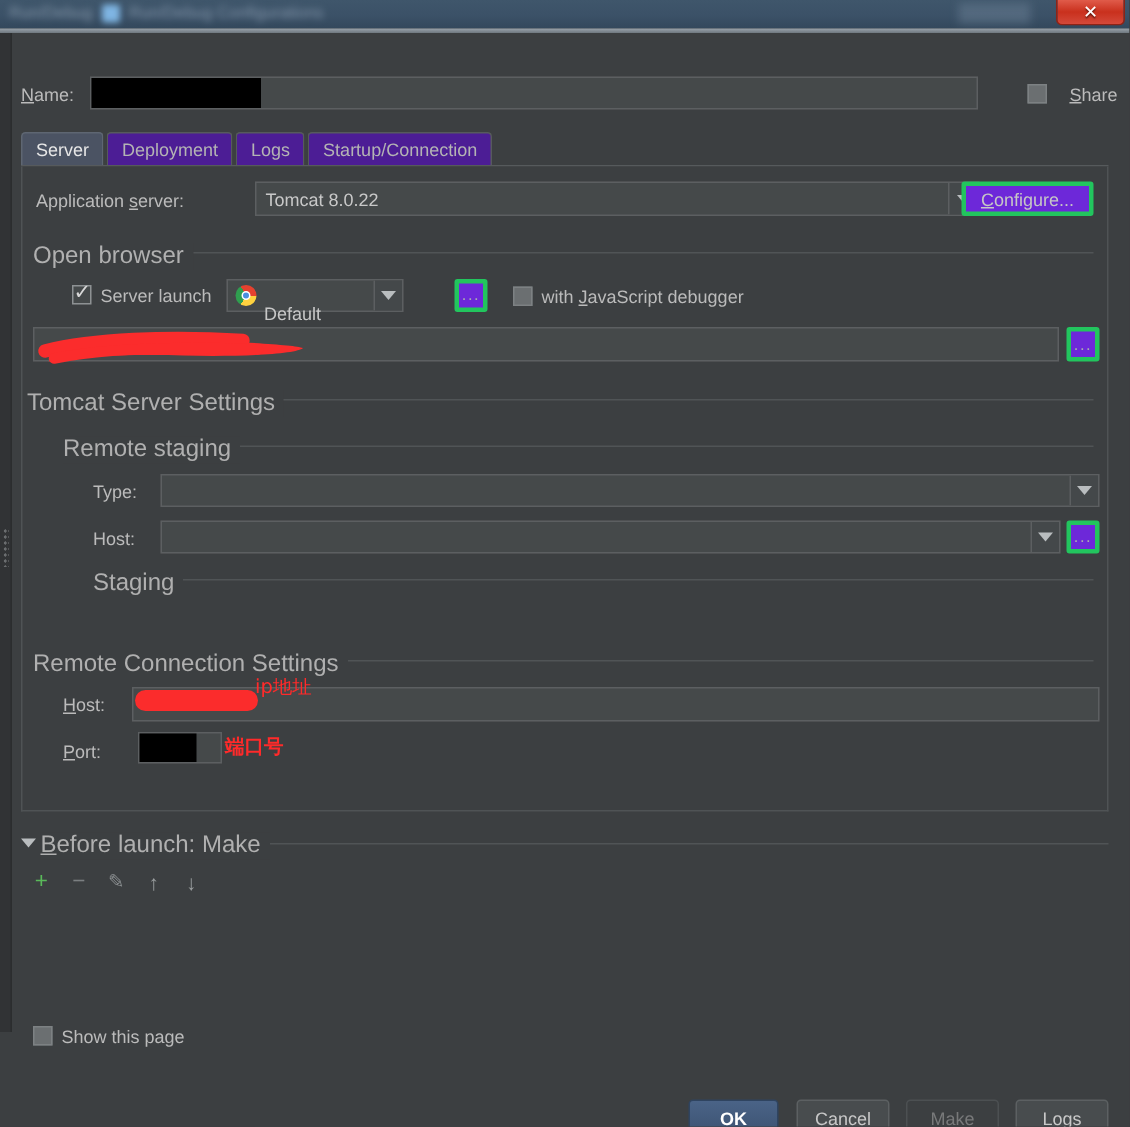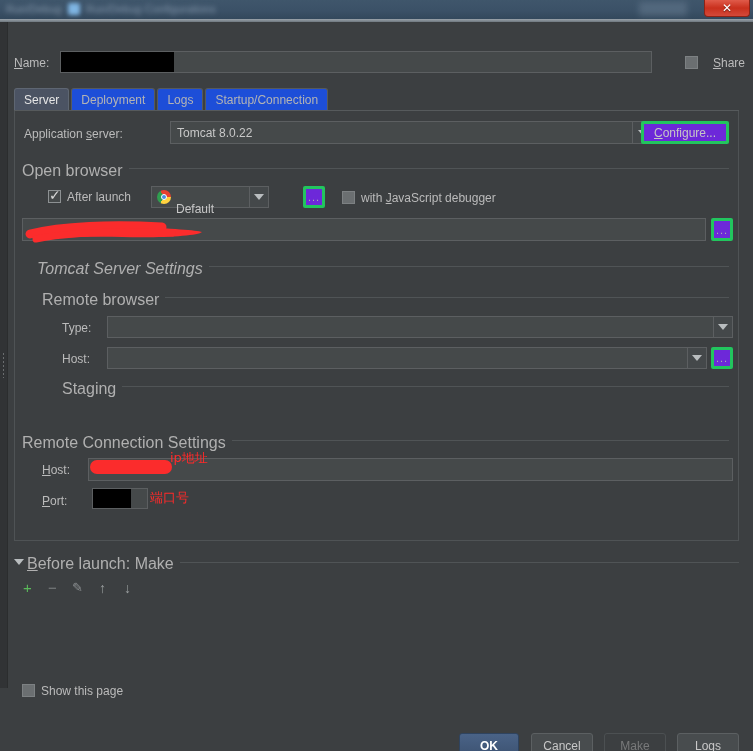--- a/index.html
+++ b/index.html
@@ -84,21 +84,21 @@
     position: absolute; right: 55px; top: 34px; width: 13px; height: 13px;
     background: #6b6f71; border: 1px solid #7d8183;
   }
   .share-label { position: absolute; right: 8px; top: 34px; }
 
   
   .tabs { position: absolute; left: 14px; top: 66px; height: 22px; display: flex; }
   .tab {
     height: 22px; padding: 0 9px; display: flex; align-items: center;
     font-size: 12px; color: #b4b4b4;
-    background: #1d4ed8; border: 1px solid #565a5c; border-bottom: none;
+    background: #4c1d95; border: 1px solid #565a5c; border-bottom: none;
     border-radius: 3px 3px 0 0; margin-right: 2px;
   }
   .tab.active { background: #4b5363; color: #e6e6e6; border-color: #5e6672; }
   .tab-underline {
     position: absolute; left: 14px; top: 88px; width: 725px; height: 1px;
     background: #565a5c;
   }
 
   
   .panel {
@@ -296,21 +296,21 @@
       </span>
   </div>
   <div class="btn" style="left:641px; top:99px; width:88px; height:23px;">
     <span><span class="lbl-u">C</span>onfigure...</span>
   </div>
 
   <div class="group-title" style="left:22px; top:140px;">Open browser</div>
   <div class="group-line" style="left:98px; top:146px; width:631px;"></div>
 
   <div class="cb checked" style="left:48px; top:168px;"></div>
-  <div class="lbl" style="position:absolute; left:67px; top:168px;">After launch</div>
+  <div class="lbl" style="position:absolute; left:67px; top:168px;">Server launch</div>
 
   <div class="combo" style="left:151px; top:164px; width:118px; height:22px;">
     <span class="chrome-icon" style="left:5px; top:3px;"></span>
     <span class="combo-text" style="padding-left:24px;margin-top:24px;">Default</span>
     <span class="combo-arrow" style="width:19px;">
         <i class="arrow-glyph"></i>
       </span>
   </div>
   <div class="btn ellipsis-btn" style="left:303px; top:164px; width:22px; height:22px;">
     <span>...</span>
@@ -322,24 +322,24 @@
   <div class="combo" style="left:22px; top:196px; width:684px; height:23px; background:#45494a;"></div>
   <div class="btn ellipsis-btn" style="left:711px; top:196px; width:22px; height:23px;">
     <span>...</span>
   </div>
   <svg class="scribble1" viewBox="0 0 186 26">
     <path d="M6,18 C30,6 70,5 110,8 C150,11 175,12 180,14 C176,18 140,20 100,19 C62,18 22,20 10,23 C20,17 60,14 105,13 C70,14 30,16 8,20 Z" fill="#fb2c2c"></path>
     <path d="M8,16 C40,8 90,6 140,9" stroke="#fb2c2c" stroke-width="9" fill="none" stroke-linecap="round"></path>
     <path d="M14,21 C50,14 100,13 150,15" stroke="#fb2c2c" stroke-width="7" fill="none" stroke-linecap="round"></path>
   </svg>
 
-  <div class="group-title" style="left:37px; top:238px;font-style:italic;">Tomcat Server Settings</div>
+  <div class="group-title" style="left:18px; top:238px;">Tomcat Server Settings</div>
   <div class="group-line" style="left:152px; top:244px; width:577px;"></div>
 
-  <div class="group-title" style="left:42px; top:269px;">Remote browser</div>
+  <div class="group-title" style="left:42px; top:269px;">Remote staging</div>
   <div class="group-line" style="left:131px; top:275px; width:598px;"></div>
 
   <div class="lbl row-label" style="left:62px; top:299px;">Type:</div>
   <div class="combo" style="left:107px; top:294px; width:626px; height:22px;">
     <span class="combo-text"></span>
     <span class="combo-arrow" style="width:19px;">
         <i class="arrow-glyph"></i>
       </span>
   </div>
 
@@ -366,21 +366,21 @@
   <div class="combo" style="left:88px; top:436px; width:645px; height:23px;"></div>
   <div class="scribble-host"></div>
   <div class="annot" style="left:170px; top:427px;">ip地址</div>
 
   <div class="lbl row-label" style="left:42px; top:472px;">
     <span class="lbl-u">P</span>ort:
   </div>
   <div class="port-field">
     <div class="port-redact"></div>
   </div>
-  <div class="annot" style="left:150px; top:467px;">端口号</div>
+  <div class="annot" style="left:150px; top:467px;font-weight:bold;">端口号</div>
 
   <div class="bl-arrow"></div>
   <div class="group-title" style="left:27px; top:533px;">
     <span class="lbl-u">B</span><span>efore launch: Make</span>
   </div>
   <div class="group-line" style="left:154px; top:540px; width:585px;"></div>
 
   <div class="toolbar-icon" style="left:19px; color:#5ab95a;">
     <span>+</span>
   </div>

